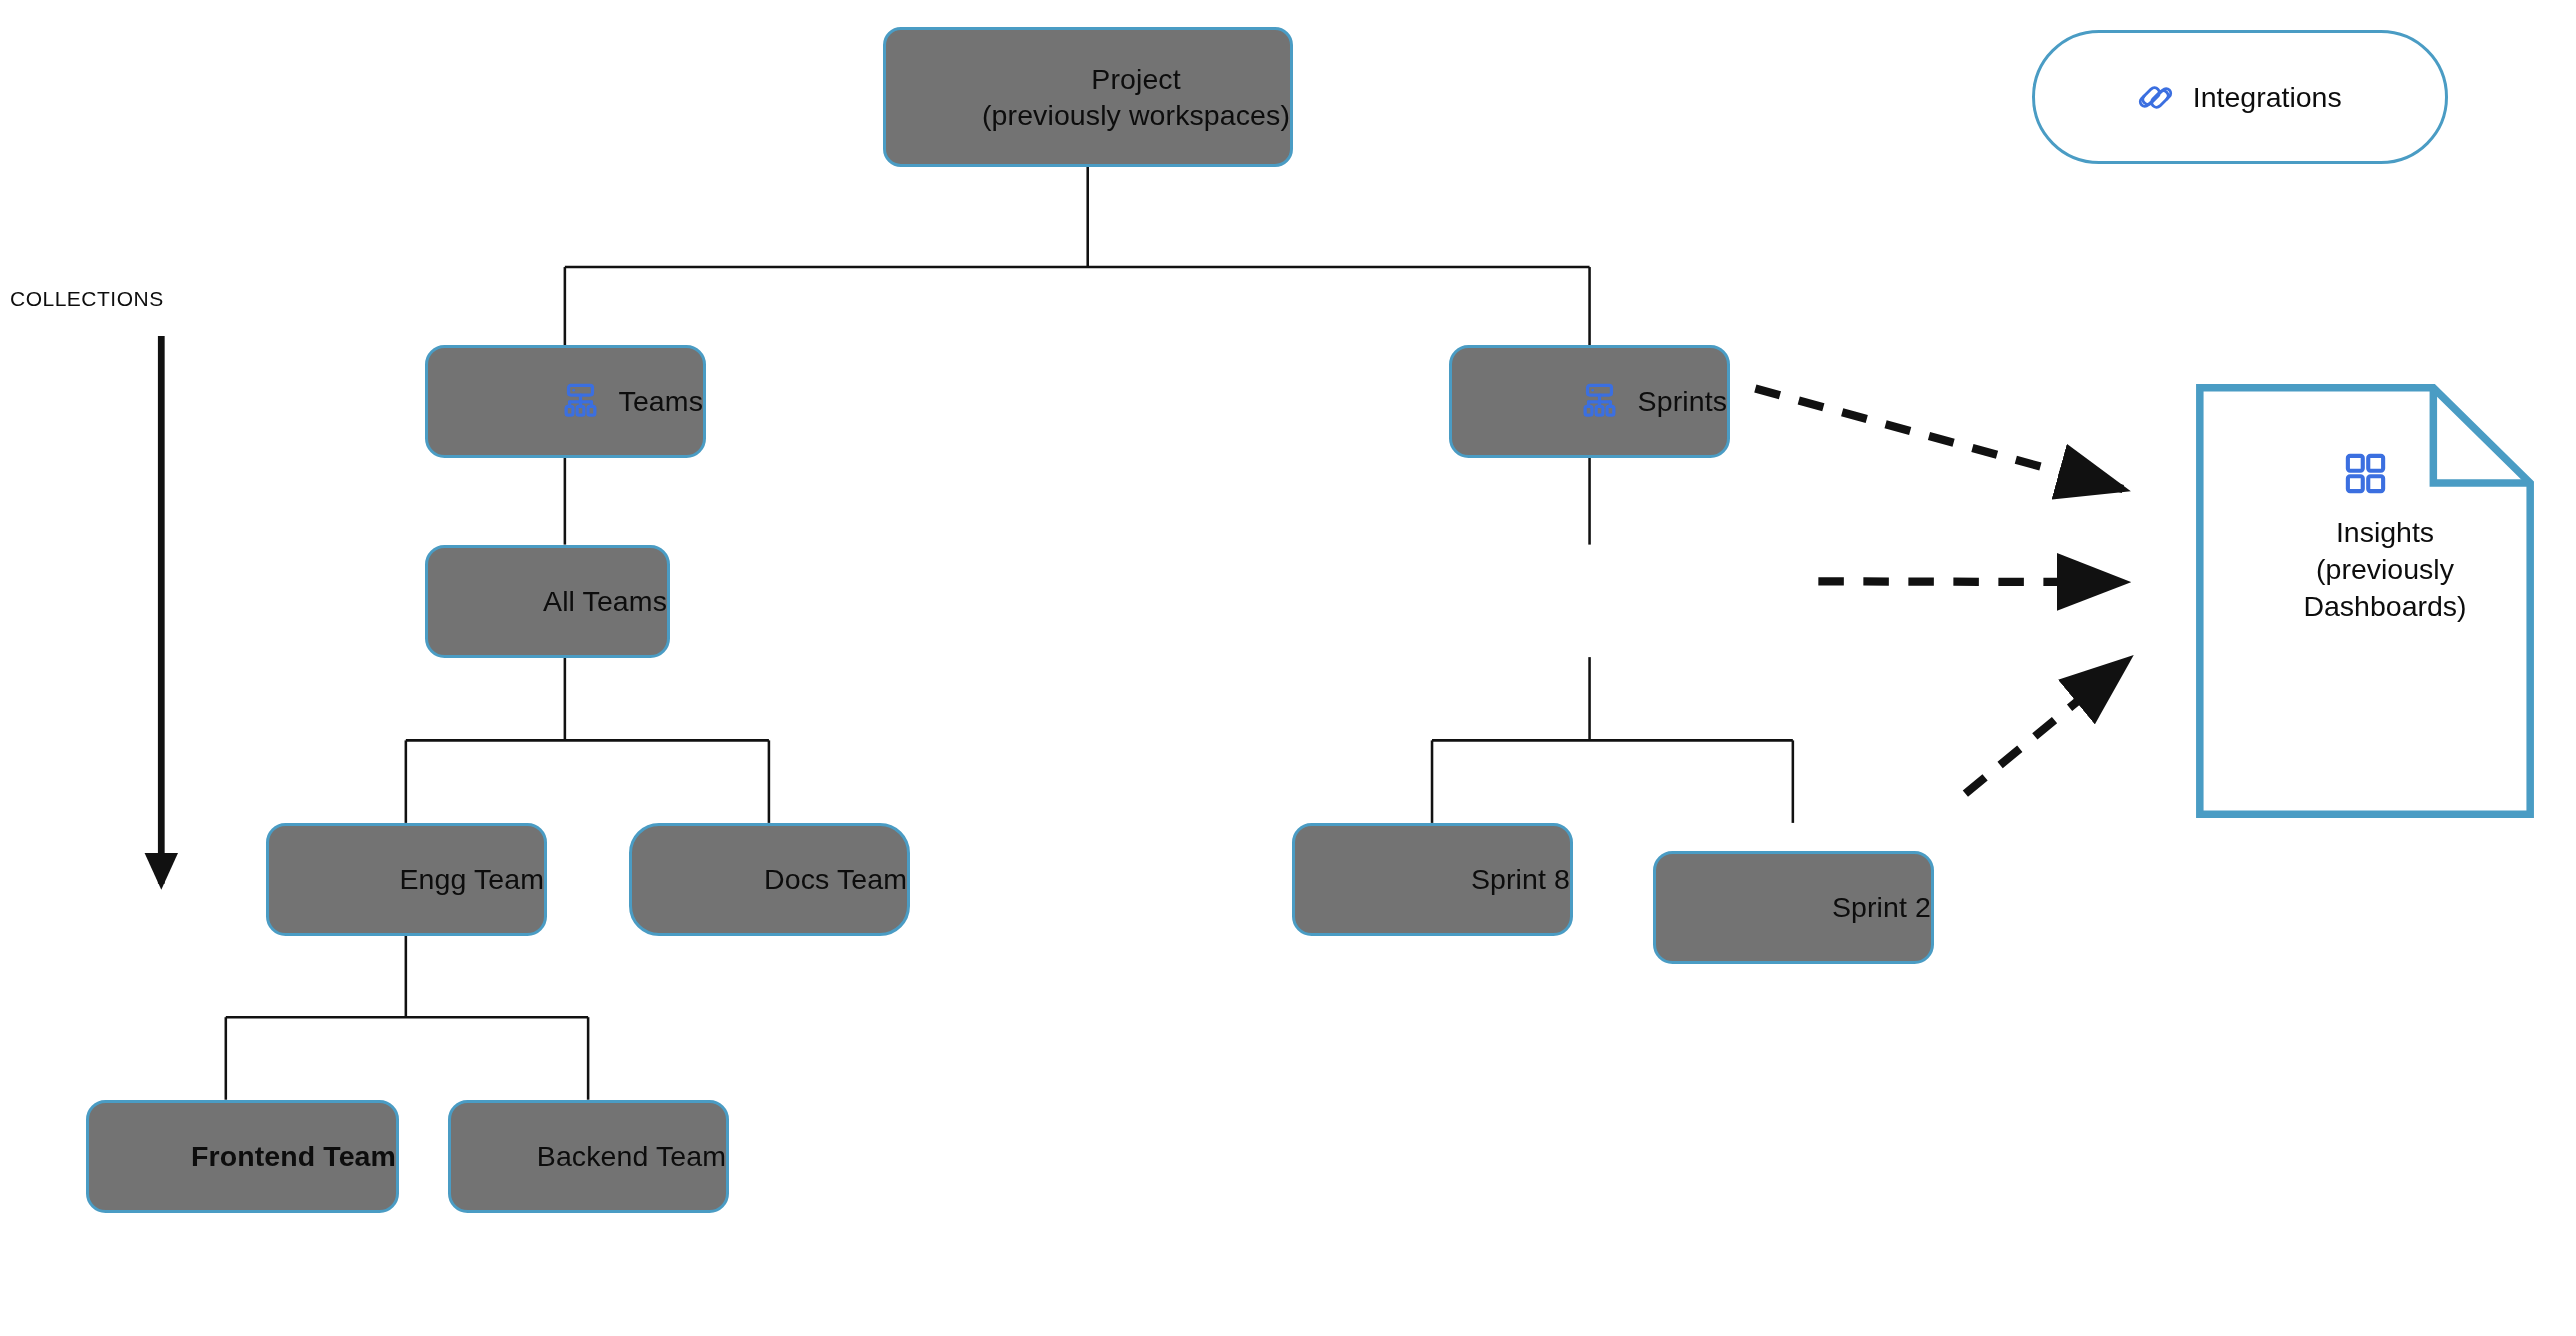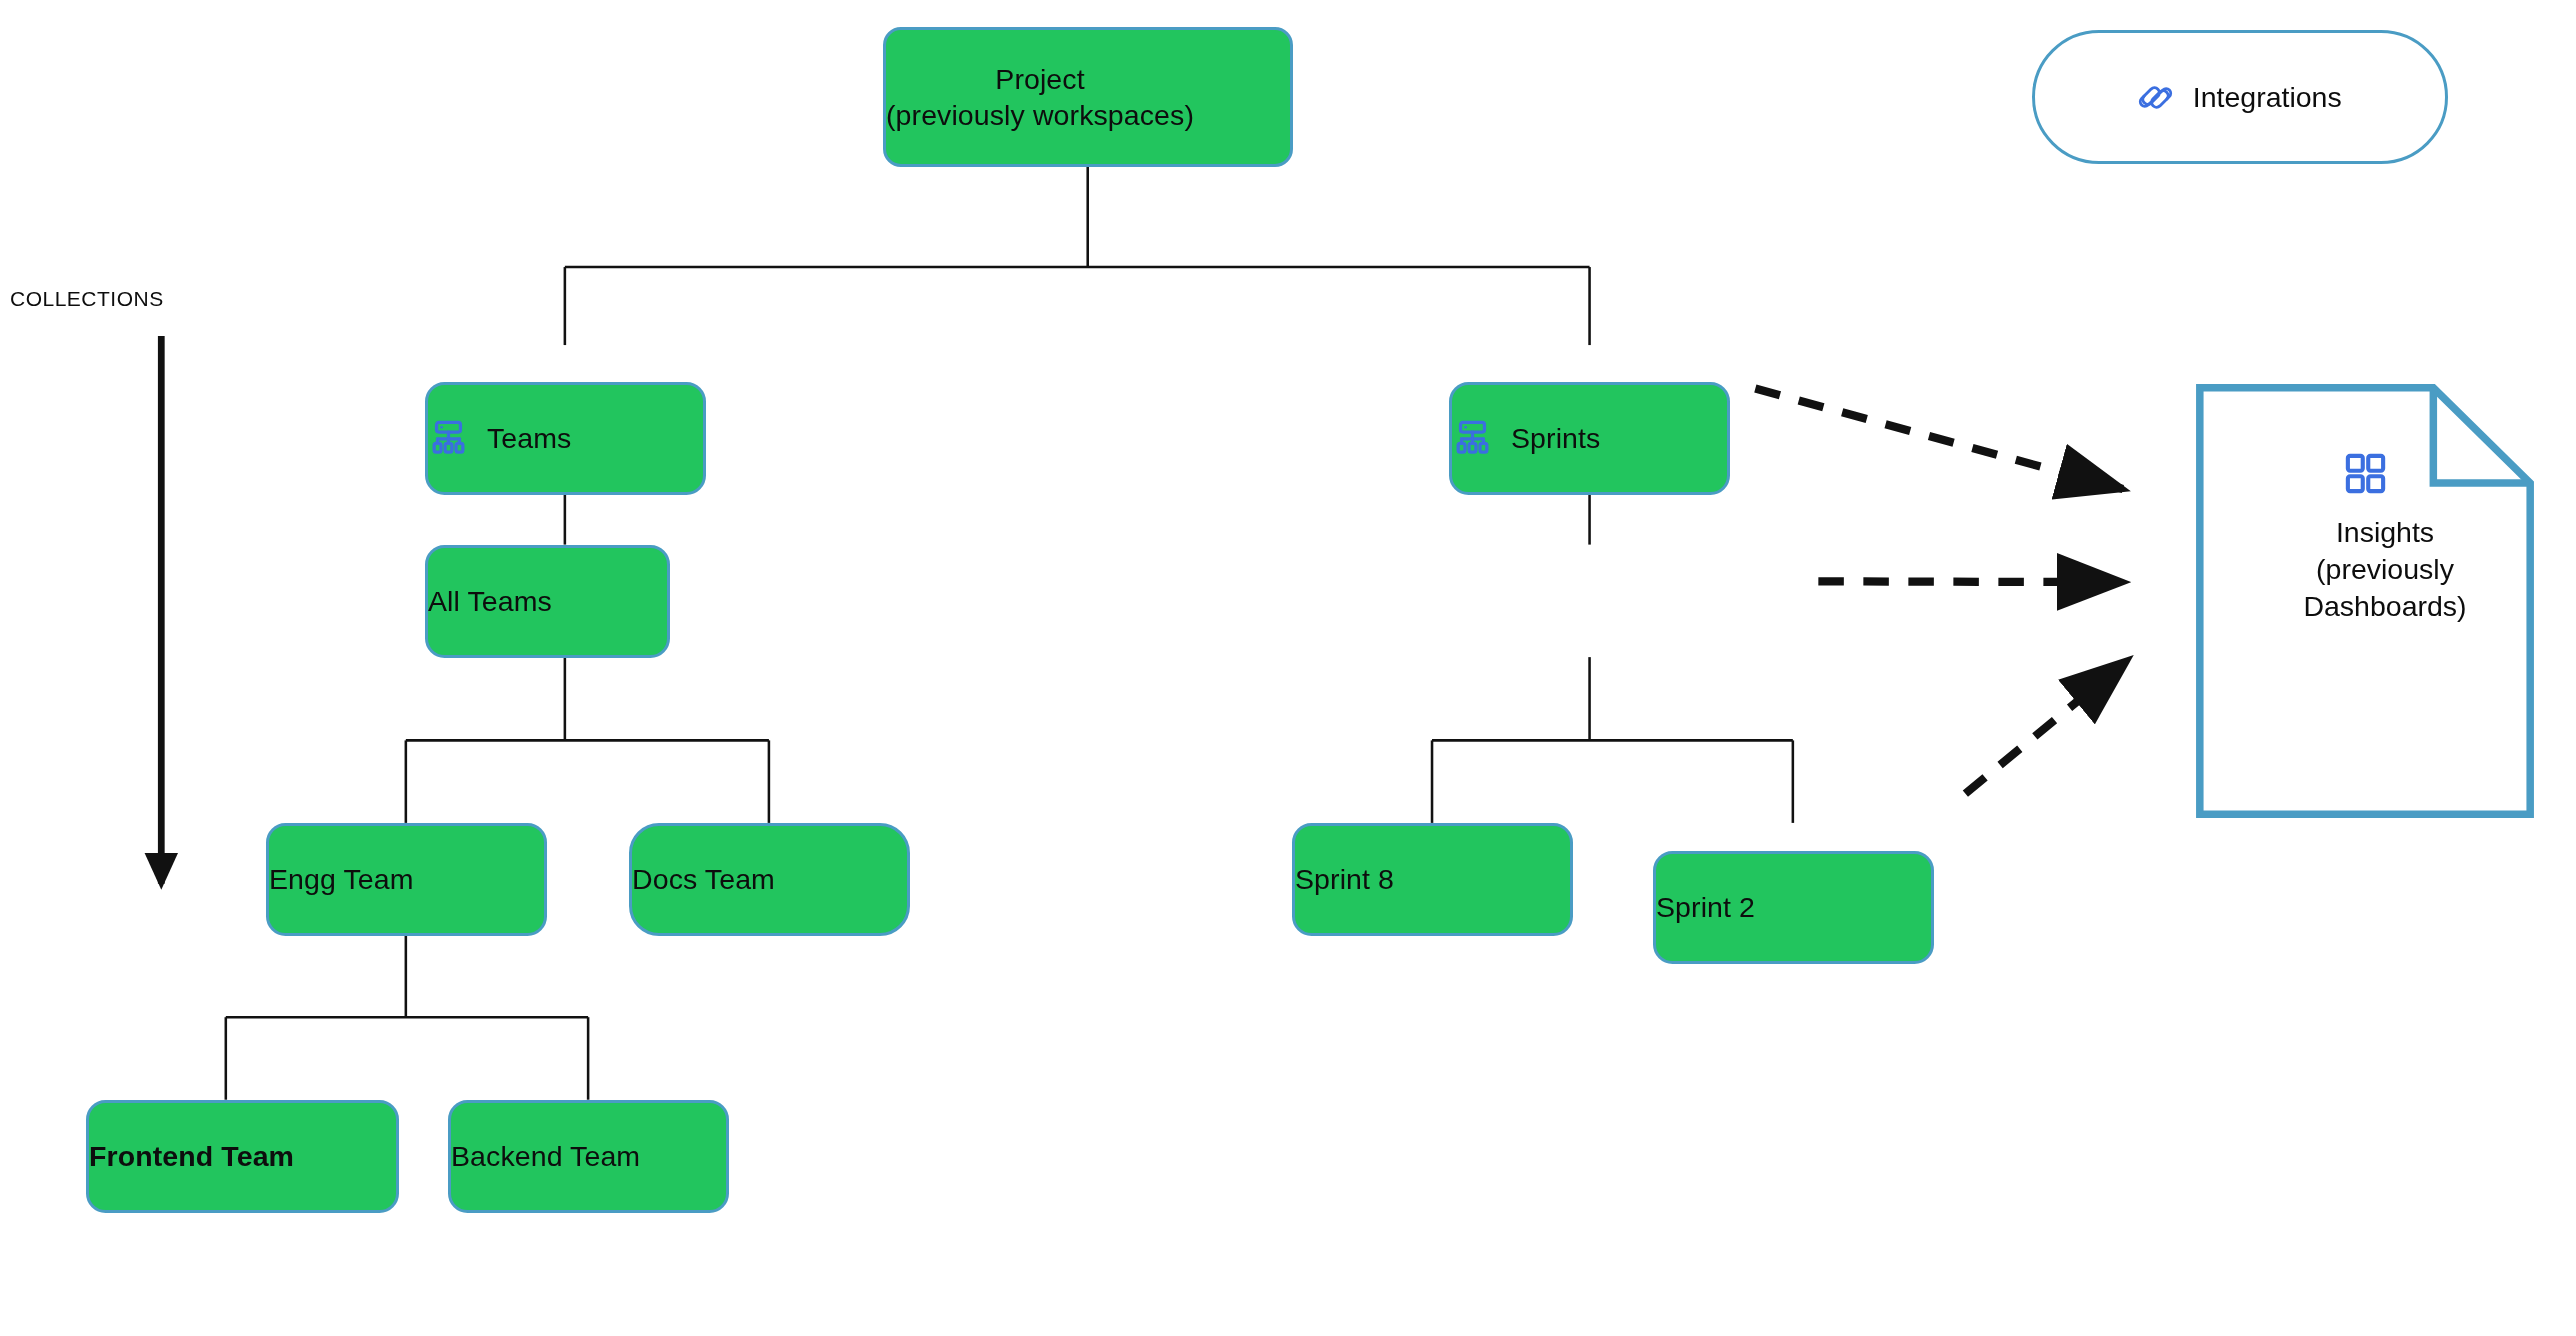--- a/index.html
+++ b/index.html
@@ -27,38 +27,37 @@
     top: 0;
     width: 2576px;
     height: 1336px;
     pointer-events: none;
   }
 
   
   .node {
     position: absolute;
     box-sizing: border-box;
-    background: #22c55e;
+    background: #737373;
     border: 3.8px solid #4a9cc4;
     border-radius: 19.5px;
     display: flex;
     align-items: center;
-    justify-content: flex-start;
+    justify-content: flex-end;
     text-align: center;
     color: #0d0d0d;
     font-size: 28.5px;
     line-height: 1.28;
     letter-spacing: 0.1px;
     z-index: 3;
   }
   .node .label { white-space: pre-line; }
 
   .node.with-icon {
     gap: 18px;
-    margin-top: 37px;
   }
 
   
   #node-project {
     left: 883px; top: 27px;
     width: 410px; height: 140px;
     border-radius: 18px;
   }
 
   

